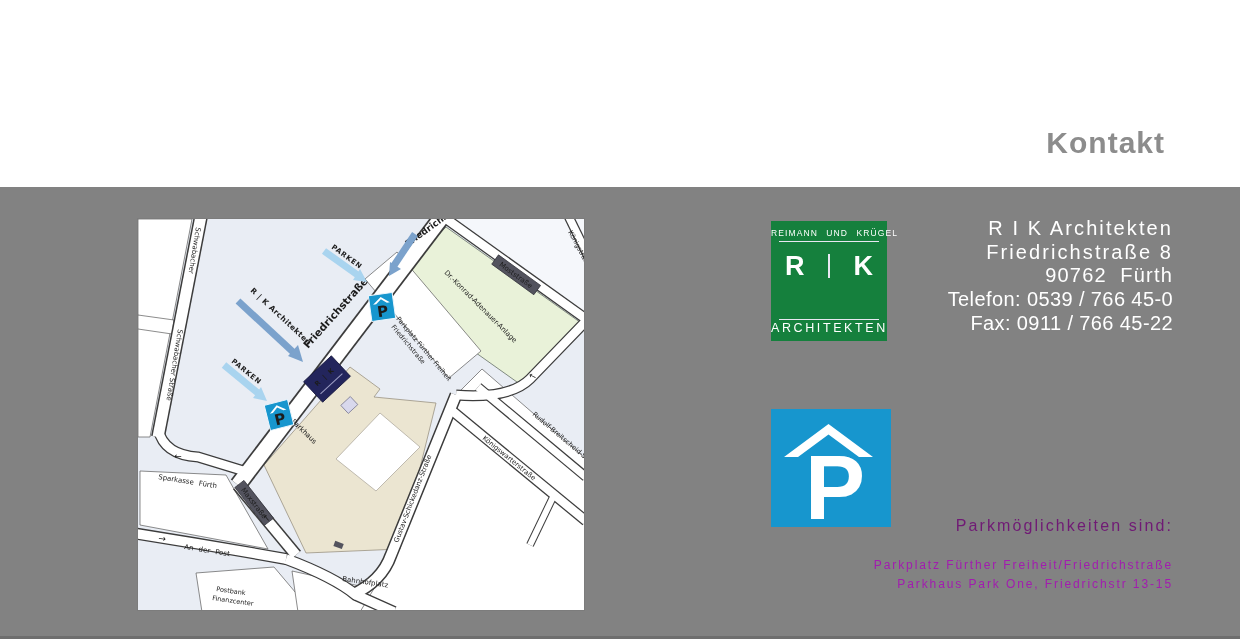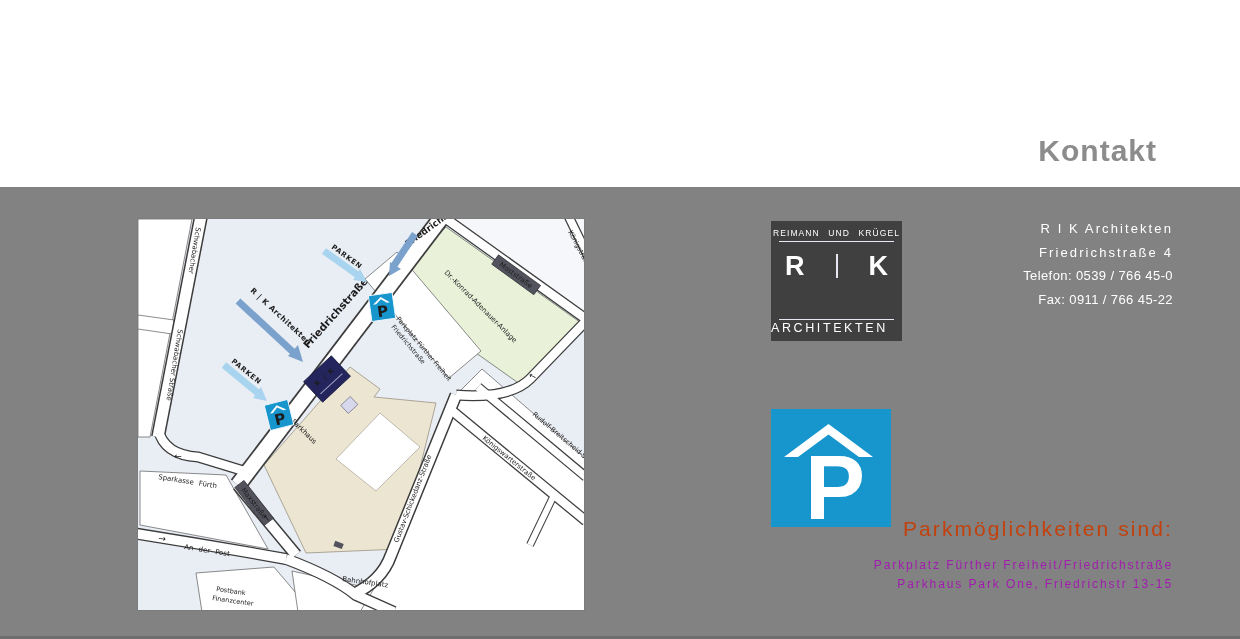--- a/index.html
+++ b/index.html
@@ -7,49 +7,49 @@
        font-family:"Liberation Sans",sans-serif;overflow:hidden;}
   .band-gray{position:absolute;left:0;top:187px;width:1240px;height:452px;background:#828282;}
   .bottom-edge{position:absolute;left:0;bottom:0;width:1240px;height:3px;background:#6e6e6e;}
   .kontakt{position:absolute;top:118px;right:67px;font-size:30px;font-weight:bold;
            color:#8c8c8c;letter-spacing:1px;}
   .map{position:absolute;left:137px;top:218px;width:448px;height:393px;background:#e9edf4;
        border:1px solid #7c7c7c;box-sizing:border-box;overflow:hidden;}
   .map svg{display:block;}
   .map text{font-family:"DejaVu Sans",sans-serif;fill:#1c1c1c;}
   
-  .logo{position:absolute;left:771px;top:221px;width:131px;height:120px;background:#404040;color:#fff;}
+  .logo{position:absolute;left:771px;top:221px;width:116px;height:120px;background:#15803d;color:#fff;}
   .logo-firm{position:absolute;top:7px;left:0;right:0;text-align:center;font-size:8.5px;
              letter-spacing:1.1px;word-spacing:5px;white-space:pre;}
   .logo-rule{position:absolute;left:8px;right:8px;height:1px;background:#e8e8f2;}
   .rule1{top:20px;} .rule2{top:98px;}
   .logo-mono{position:absolute;top:28px;left:14px;right:14px;height:34px;display:flex;
              justify-content:space-between;align-items:center;font-size:27px;font-weight:bold;}
   .logo-bar{width:2px;height:24px;background:#e8e8f2;}
   .logo-word{position:absolute;top:100px;left:0;right:0;text-align:left;font-size:12.5px;
              letter-spacing:2.6px;}
   
   .contact{position:absolute;top:217px;right:67px;text-align:right;color:#ffffff;
-           font-size:13px;line-height:23.7px;}
+           font-size:20px;line-height:23.7px;}
   .contact div{white-space:pre;}
   .ls2{letter-spacing:2.1px;} .ls1{letter-spacing:1.2px;} .ls0{letter-spacing:0.4px;}
   .contact a{color:#ffffff;text-decoration:none;}
   
   .ptile{position:absolute;left:771px;top:409px;width:120px;height:118px;}
   
-  .park-head{position:absolute;top:517px;right:67px;color:#c2410c;font-size:21px;
+  .park-head{position:absolute;top:517px;right:67px;color:#701a75;font-size:16px;
              letter-spacing:2.1px;white-space:pre;text-align:right;}
   .park-lines{position:absolute;top:556px;right:67px;text-align:right;color:#a21caf;
               font-size:12px;line-height:19px;letter-spacing:1.9px;}
   .park-lines div{white-space:pre;}
 </style>
 </head>
 <body>
 
-<h1 class="kontakt" style="margin:16px;">Kontakt</h1>
+<h1 class="kontakt" style="margin:8px;">Kontakt</h1>
 
 <div class="band-gray"></div>
 <div class="bottom-edge"></div>
 
 <div class="map">
 <svg width="448" height="393" viewBox="0 0 448 393">
   <rect x="0" y="0" width="448" height="393" fill="#e9edf4"></rect>
 
   <g fill="#ffffff" stroke="#5a5a5a" stroke-width="0.7">
     <polygon points="0,0 54,0 12,218 0,218"></polygon>
@@ -186,21 +186,22 @@
     <span>R</span>
     <span class="logo-bar"></span>
     <span>K</span>
   </div>
   <div class="logo-rule rule2"></div>
   <div class="logo-word">ARCHITEKTEN</div>
 </div>
 
 <div class="contact">
   <div class="ls2">R I K Architekten</div>
-  <div class="ls2">Friedrichstraße 4</div>
+  <div class="ls2">Friedrichstraße 8</div>
+  <div class="ls1">90762  Fürth</div>
   <div class="ls0">Telefon: 0539 / 766 45-0</div>
   <div class="ls0">Fax: 0911 / 766 45-22</div>
 </div>
 
 <div class="ptile">
   <svg width="120" height="118" viewBox="0 0 120 118">
     <rect x="0" y="0" width="120" height="118" fill="#1796ce"></rect>
     <path d="M13,48 L57.5,15 L102,48 L88,48 L57.5,25.5 L27,48 Z" fill="#ffffff"></path>
     <text x="34" y="110" font-size="90" font-weight="bold" fill="#ffffff" font-family="Liberation Sans, sans-serif">P</text>
   </svg>

